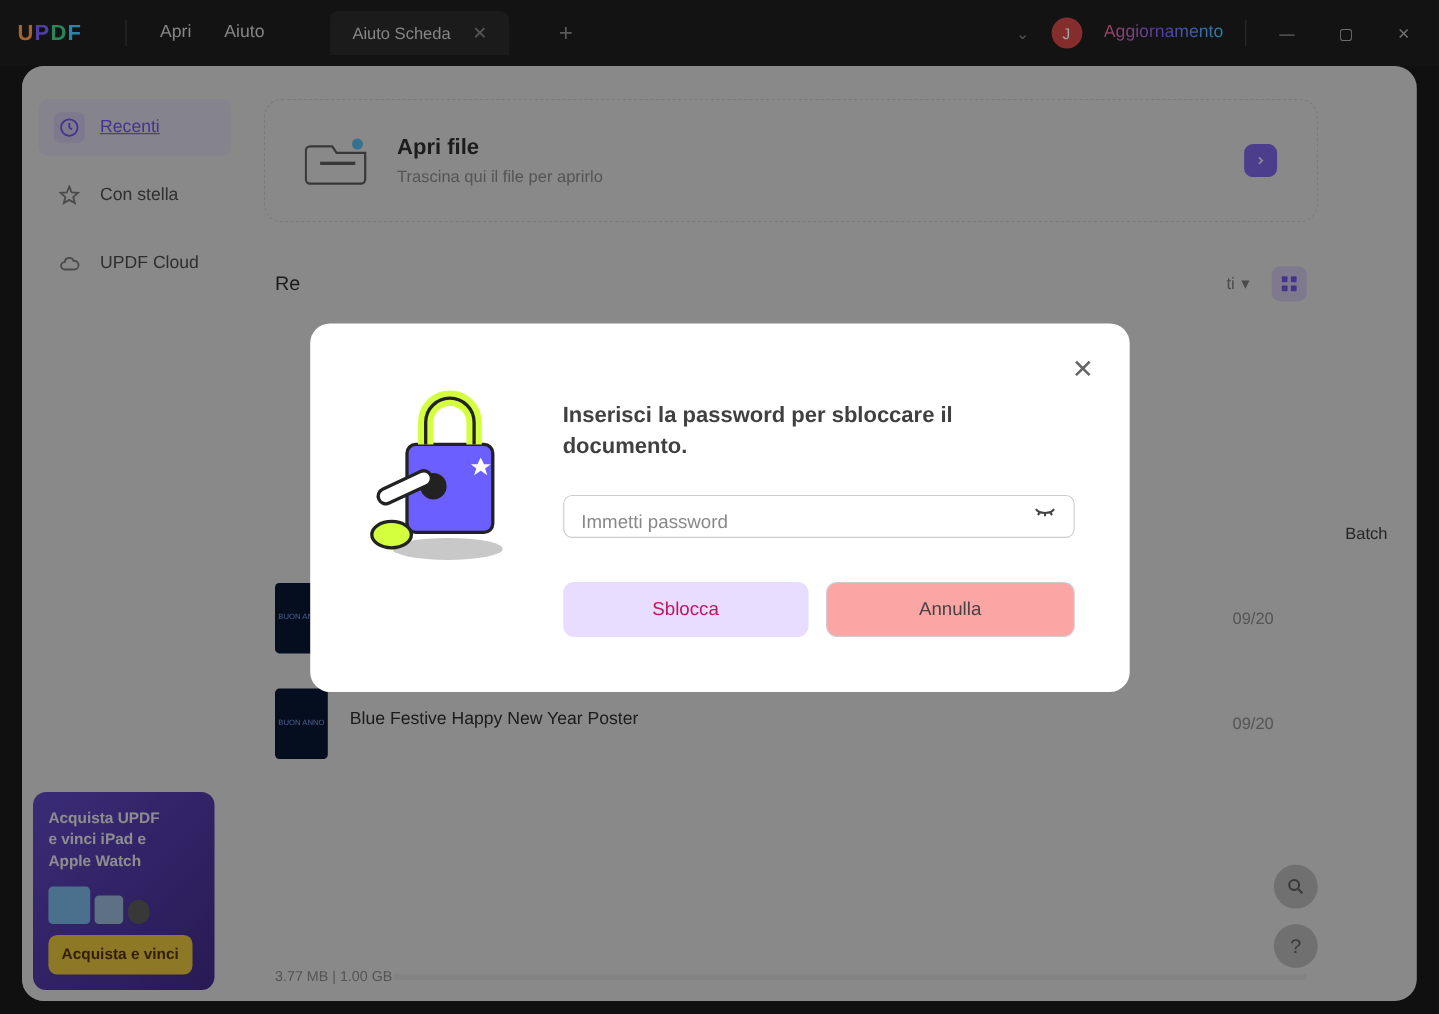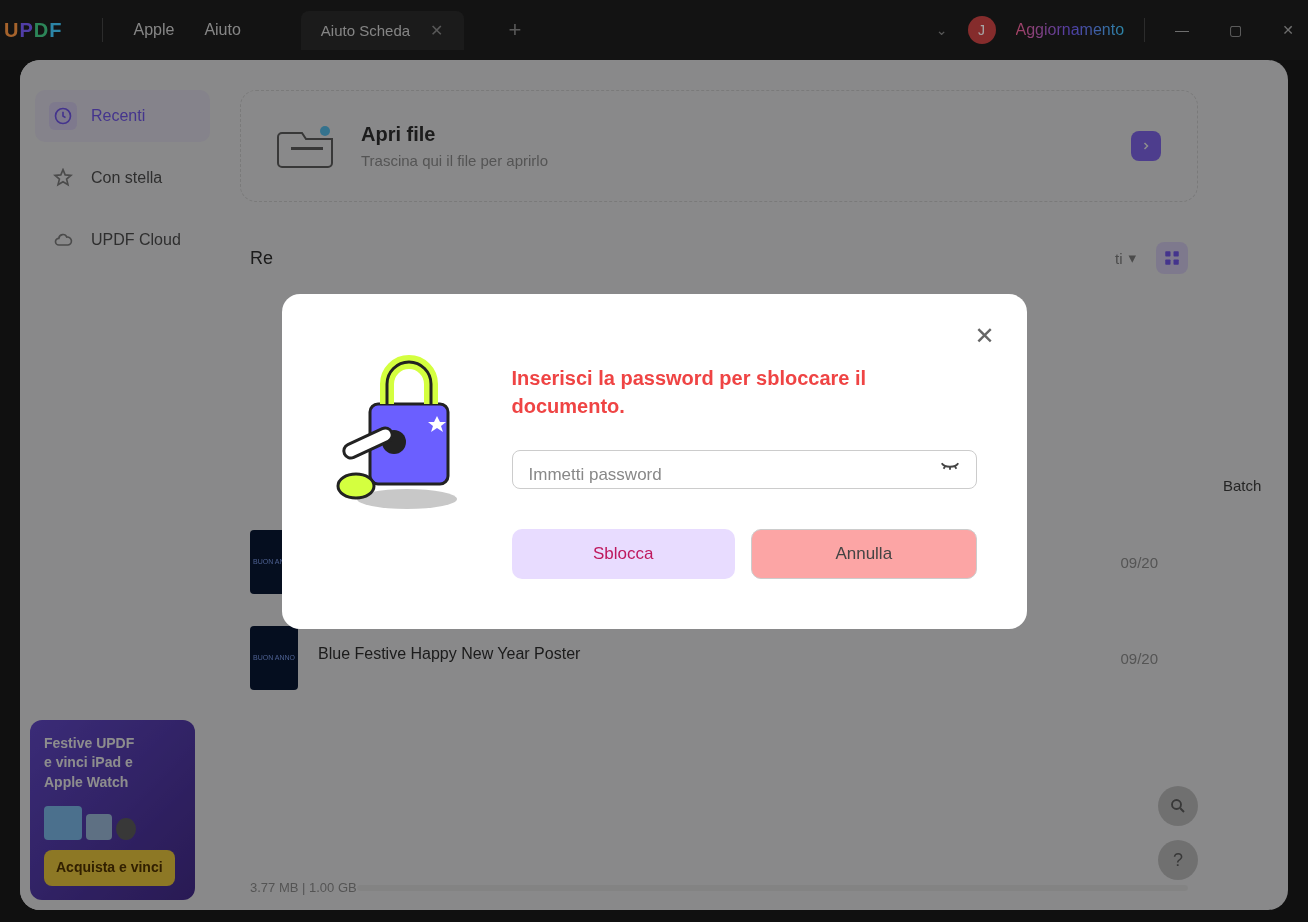--- a/index.html
+++ b/index.html
@@ -1,19 +1,19 @@
 <!DOCTYPE html>
 <html><head>
 <meta charset="utf-8">
 <style>
 * { margin: 0; padding: 0; box-sizing: border-box; font-family: -apple-system, BlinkMacSystemFont, 'Segoe UI', sans-serif; }
 body { width: 1308px; height: 922px; background: #1a1a1a; overflow: hidden; position: relative; }
 
 
-.titlebar { height: 60px; background: #1e1e1e; display: flex; align-items: center; padding: 0 4px; gap: 30px; }
+.titlebar { height: 60px; background: #1e1e1e; display: flex; align-items: center; padding: 0 16px; gap: 30px; }
 .logo { font-size: 20px; font-weight: bold; letter-spacing: 1px; margin-right: 10px; }
 .logo .u { color: #ff9944; }
 .logo .p { color: #7c5fff; }
 .logo .d { color: #44cc88; }
 .logo .f { color: #44ccff; }
 .logo-divider { width: 1px; height: 24px; background: #444; }
 .menu-item { color: #ccc; font-size: 16px; cursor: pointer; }
 .tab { display: flex; align-items: center; gap: 20px; background: #2a2a2a; padding: 10px 20px; border-radius: 8px 8px 0 0; margin-left: 30px; }
 .tab-title { color: #ccc; font-size: 15px; }
 .tab-close { color: #888; font-size: 16px; cursor: pointer; }
@@ -22,21 +22,21 @@
 .titlebar-chevron { color: #888; font-size: 14px; }
 .avatar { width: 28px; height: 28px; border-radius: 50%; background: #cc4444; color: white; display: flex; align-items: center; justify-content: center; font-size: 14px; }
 .update-text { background: linear-gradient(90deg, #ff6699, #7c5fff, #44ccff); -webkit-background-clip: text; background-clip: text; color: transparent; font-size: 16px; }
 .titlebar-divider { width: 1px; height: 24px; background: #444; }
 .win-btn { color: #aaa; font-size: 14px; cursor: pointer; padding: 0 10px; }
 
 
 .app-body { position: absolute; top: 60px; left: 20px; right: 20px; bottom: 12px; background: #f8f8fa; border-radius: 20px; display: flex; overflow: hidden; }
 .sidebar { width: 205px; background: #f8f8fa; padding: 30px 15px; display: flex; flex-direction: column; gap: 10px; }
 .sidebar-item { display: flex; align-items: center; gap: 14px; padding: 12px 14px; border-radius: 10px; cursor: pointer; font-size: 16px; color: #555; }
-.sidebar-item.active { background: #f0ecfc; color: #7c5fff; }
+.sidebar-item.active { background: #f0ecfc; color: #7c5fff; text-decoration: underline; }
 .sidebar-item.active .sidebar-icon-box { background: #e4dcff; }
 .sidebar-icon-box { width: 28px; height: 28px; border-radius: 6px; display: flex; align-items: center; justify-content: center; font-size: 18px; }
 .sidebar-icon-svg { width: 20px; height: 20px; }
 
 .content { flex: 1; padding: 30px 15px 0 15px; position: relative; display: flex; flex-direction: column; }
 .open-file-card { border: 1px dashed #ddd; border-radius: 16px; padding: 30px 36px; display: flex; align-items: center; gap: 24px; margin-bottom: 40px; position: relative; }
 .folder-icon { width: 60px; height: 50px; position: relative; }
 .folder-icon svg { width: 100%; height: 100%; }
 .open-file-text h2 { font-size: 20px; color: #333; font-weight: 600; margin-bottom: 6px; }
 .open-file-text p { font-size: 15px; color: #999; }
@@ -70,39 +70,39 @@
 
 .help-btns { position: absolute; bottom: 30px; right: 15px; display: flex; flex-direction: column; gap: 14px; }
 .circle-btn { width: 40px; height: 40px; border-radius: 50%; background: #ccc; display: flex; align-items: center; justify-content: center; color: #666; font-size: 18px; cursor: pointer; }
 
 
 .modal-overlay { position: absolute; inset: 0; background: rgba(0,0,0,0.35); display: flex; align-items: center; justify-content: center; z-index: 100; }
 .modal { width: 745px; background: white; border-radius: 18px; padding: 40px 50px 50px; position: relative; display: flex; gap: 40px; align-items: flex-start; }
 .modal-close { position: absolute; top: 28px; right: 32px; font-size: 24px; color: #666; cursor: pointer; background: none; border: none; }
 .modal-icon { width: 140px; height: 170px; flex-shrink: 0; margin-top: 10px; }
 .modal-body { flex: 1; padding-top: 30px; }
-.modal-title { font-size: 20px; font-weight: 700; color: #ef4444; line-height: 1.4; margin-bottom: 30px; }
+.modal-title { font-size: 20px; font-weight: 700; color: #404040; line-height: 1.4; margin-bottom: 30px; }
 .modal-input-wrap { position: relative; margin-bottom: 40px; }
 .modal-input { width: 100%; padding: 14px 50px 3px 16px; border: 1px solid #ccc; border-radius: 8px; font-size: 17px; color: #333; }
 .modal-input::placeholder { color: #888; }
 .modal-eye { position: absolute; right: 16px; top: 50%; transform: translateY(-50%); color: #555; cursor: pointer; }
 .modal-actions { display: flex; gap: 16px; }
 .modal-btn { flex: 1; padding: 14px; border-radius: 10px; font-size: 17px; border: none; cursor: pointer; }
 .modal-btn.primary { background: #e8dcff; color: #be185d; }
 .modal-btn.secondary { background: #fca5a5; border: 1px solid #ccc; color: #444; }
 
 .dimmed { filter: brightness(0.85); }
 </style>
 </head>
 <body>
 
 <div class="titlebar">
   <div class="logo"><span class="u">U</span><span class="p">P</span><span class="d">D</span><span class="f">F</span></div>
   <div class="logo-divider"></div>
-  <div class="menu-item">Apple</div>
+  <div class="menu-item">Apri</div>
   <div class="menu-item">Aiuto</div>
   <div class="tab">
     <span class="tab-title">Aiuto Scheda</span>
     <span class="tab-close">✕</span>
   </div>
   <span class="tab-add">+</span>
   <div class="titlebar-right">
     <span class="titlebar-chevron">⌄</span>
     <div class="avatar">J</div>
     <span class="update-text">Aggiornamento</span>
@@ -136,21 +136,21 @@
     <div class="sidebar-item">
       <span class="sidebar-icon-box">
         <svg class="sidebar-icon-svg" viewBox="0 0 24 24" fill="none" stroke="#888" stroke-width="2">
             <path d="M18 18H7a4 4 0 0 1 0-8 5 5 0 0 1 9.6-1.5A3.5 3.5 0 0 1 18 18z"></path>
           </svg>
       </span>
       <span>UPDF Cloud</span>
     </div>
 
     <div class="promo">
-      <div><span>Festive UPDF</span><br><span>e vinci iPad e</span><br><span>Apple Watch</span></div>
+      <div><span>Acquista UPDF</span><br><span>e vinci iPad e</span><br><span>Apple Watch</span></div>
       <div class="promo-img">
         <div style="width:38px;height:34px;"></div>
         <div style="width:26px;height:26px;background:#aaccee;"></div>
         <div style="width:20px;height:22px;background:#666;border-radius:50%;"></div>
       </div>
       <div class="promo-cta">Acquista e vinci</div>
     </div>
   </div>
 
   <div class="content">

